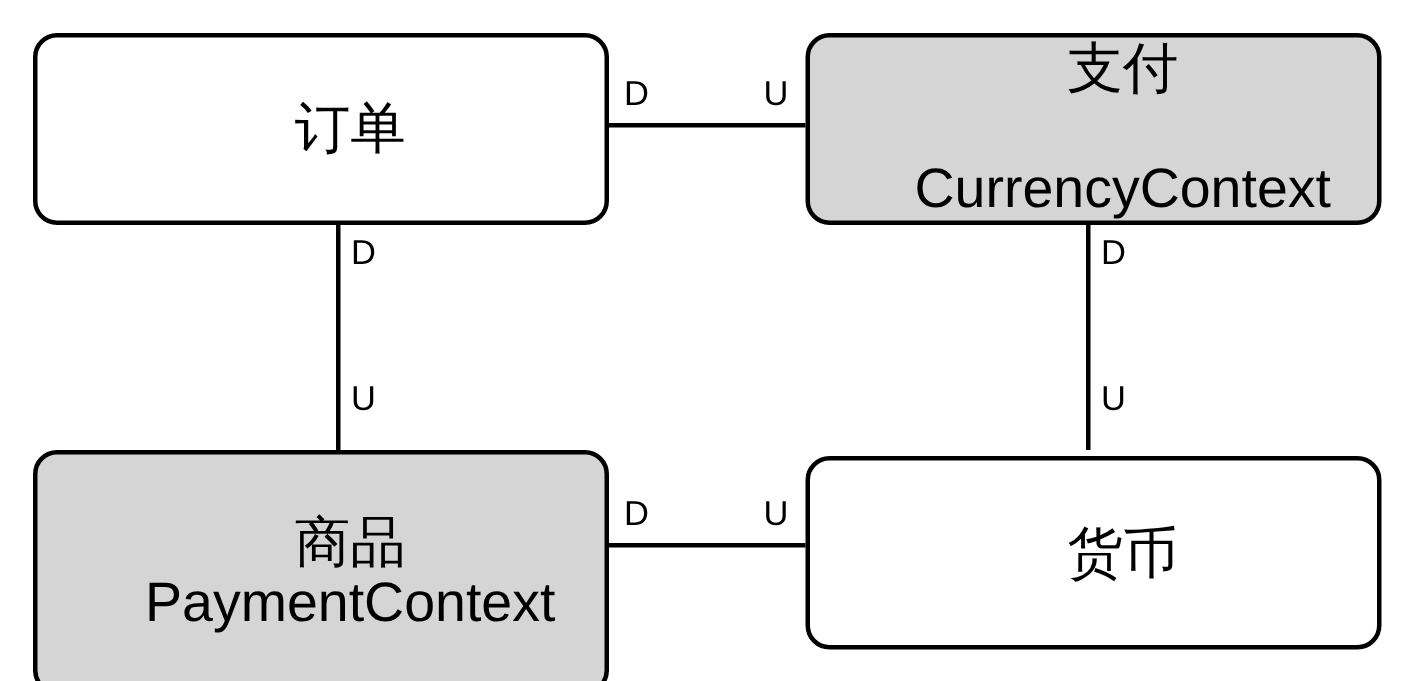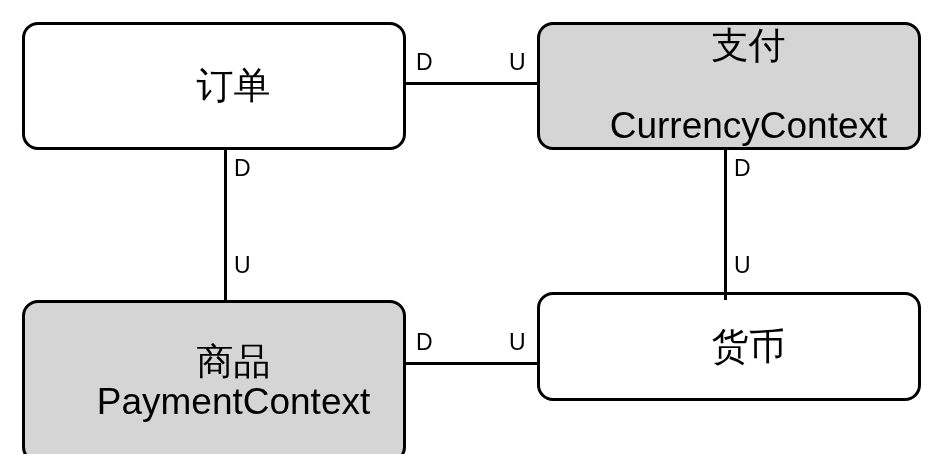--- a/index.html
+++ b/index.html
@@ -29,21 +29,21 @@
     font-size: 37px;
     line-height: 40px;
     padding-left: 39px;
   }
   .node.white { background: var(--node-white, #ffffff); }
   .node.gray  { background: var(--node-gray, #d5d5d5); }
 
   .node-order    { left: 22px;  top: 22px;  width: 384px; height: 128px; }
   .node-payment  { left: 537px; top: 22px;  width: 384px; height: 128px; gap: 40px; }
   .node-product  { left: 22px;  top: 300px; width: 384px; height: 163px; text-align: right; }
-  .node-currency { left: 537px; top: 292px; width: 384px; height: 109px; }
+  .node-currency { left: 537px; top: 304px; width: 384px; height: 129px; }
 
   .edge-line {
     position: absolute;
     background: var(--stroke, #000);
   }
   .h-line { height: 3px; }
   .v-line { width: 3px; }
 
   .edge-top-h    { left: 406px; top: 82px;  width: 131px; }
   .edge-bottom-h { left: 406px; top: 362px; width: 131px; }

